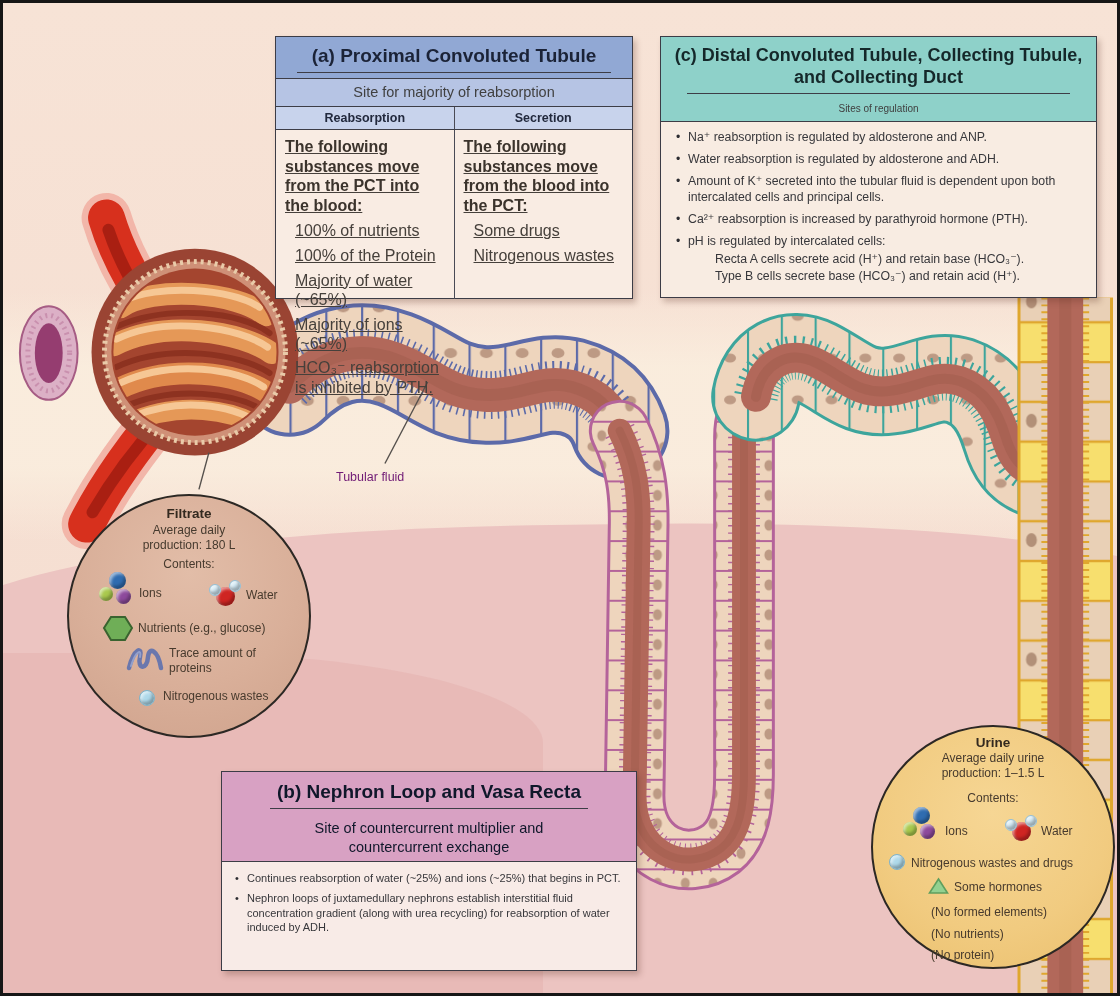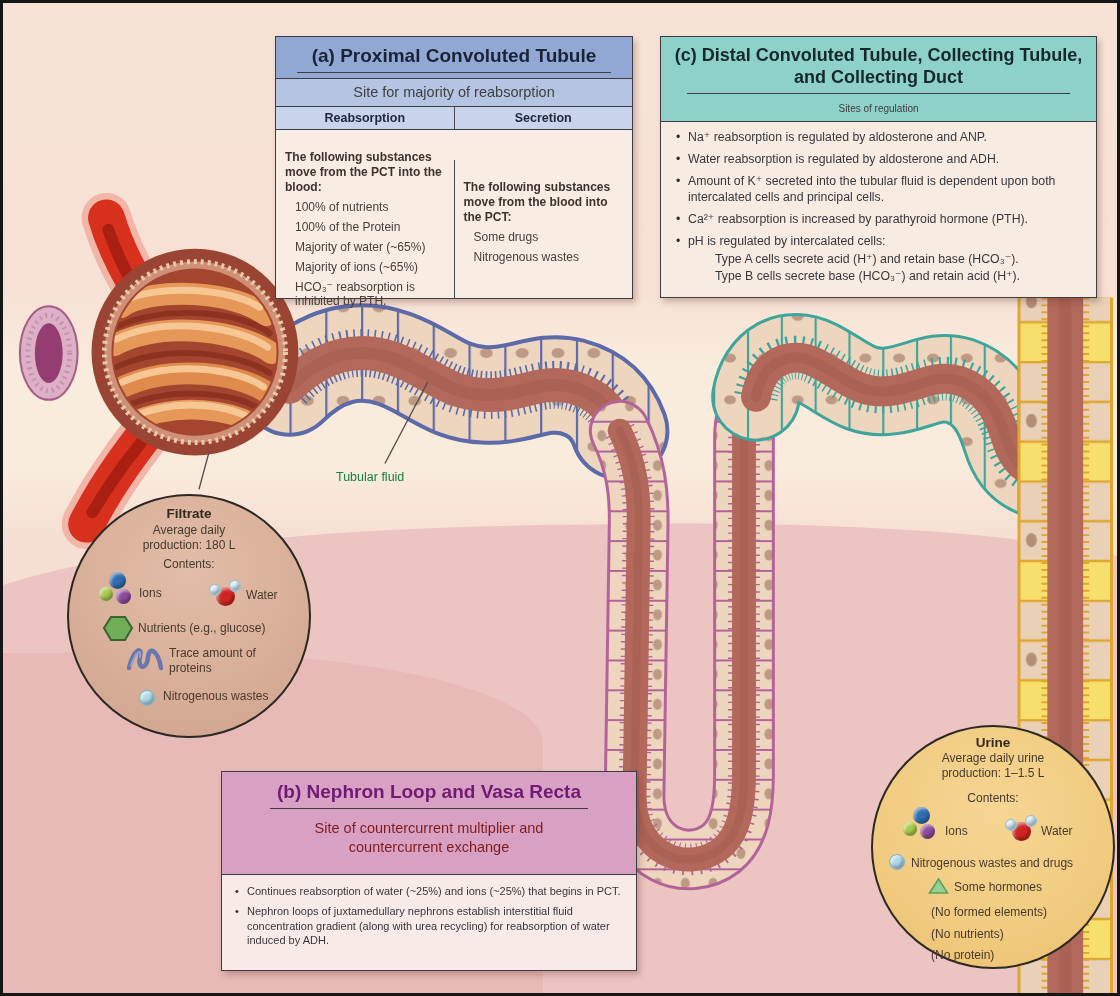--- a/index.html
+++ b/index.html
@@ -49,46 +49,46 @@
   .p-sub{text-align:center;color:#404040;}
   
   .pa{left:272px;top:33px;width:358px;height:263px;background:#f9ece3;}
   .pa-titlewrap{background:#91a8d4;padding:8px 8px 5px;}
   .pa-title{font-size:19px;color:#1b2337;}
   .pa-sub{background:#b6c4e4;font-size:14.5px;padding:5px 0 6px;border-top:1.2px solid #3d3d46;border-bottom:1.3px solid #3d3d46;}
   .pa-cols{display:flex;background:#c8d3ec;border-bottom:1.3px solid #3d3d46;}
   .pa-colhdr{flex:1;text-align:center;font-weight:bold;font-size:12.5px;color:#22293d;padding:4px 0;}
   .pa-colhdr + .pa-colhdr{border-left:1.2px solid #4a4a55;}
   .pa-body{display:flex;height:169px;}
-  .pa-col{flex:1;padding:20px 9px;font-size:12px;color:#46403b;}
-  .pa-col + .pa-col{border-left:1.2px solid #4a4a55;margin-top:30px;}
+  .pa-col{flex:1;padding:7px 9px;font-size:16px;color:#46403b;text-decoration:underline;}
+  .pa-col + .pa-col{border-left:1.2px solid #4a4a55;}
   .pa-col .lead{margin:0 0 6px;font-weight:bold;color:#3b332c;line-height:1.22;}
   .pa-col ul{margin:0;padding:0 0 0 10px;list-style:none;}
   .pa-col li{margin:0 0 5.5px;line-height:1.2;}
   
   .pc{left:657px;top:33px;width:437px;height:262px;background:#f8ece2;}
   .pc-titlewrap{background:#8ed1c9;padding:8px 10px 4px;}
   .pc-title{font-size:18px;color:#15282a;line-height:1.22;}
   .pc-sub{background:#8ed1c9;font-size:10px;padding:5px 0 7px;border-bottom:1.4px solid #3d3d46;}
   .pc .rule{margin:4px 16px 0;}
   .pc-body{padding:8px 12px 6px 14px;font-size:12.3px;color:#37373b;}
   .blt{margin:0;padding:0;list-style:none;}
   .blt>li{position:relative;padding-left:13px;margin:0 0 6px;line-height:1.3;}
   .blt>li::before{content:"\2022";position:absolute;left:1px;color:#2c2c30;}
   .subline{padding-left:40px;line-height:1.3;margin:1px 0;}
   
   .pb{left:218px;top:768px;width:416px;height:200px;background:#f8ebe7;}
   .pb-titlewrap{background:#d8a1c3;padding:9px 8px 5px;}
-  .pb-title{font-size:19px;color:#701a75;text-align:center;}
-  .pb-sub{background:#d8a1c3;font-size:14.5px;color:#7f1d1d;padding:5px 0 17px;border-bottom:1.4px solid #3d3d46;}
+  .pb-title{font-size:19px;color:#0f172a;text-align:center;}
+  .pb-sub{background:#d8a1c3;font-size:14.5px;color:#0f172a;padding:5px 0 4px;border-bottom:1.4px solid #3d3d46;}
   .pb-sub .inner{max-width:310px;margin:0 auto;line-height:1.3;}
   .pb .rule{margin:5px 40px 0;}
   .pb-body{padding:9px 12px;font-size:11px;color:#37373b;}
   
-  .flabel{position:absolute;z-index:11;font-size:12.5px;color:#15803d;}
+  .flabel{position:absolute;z-index:11;font-size:12.5px;color:#701a75;}
   .lbl-tubular{left:333px;top:467px;}
 </style>
 </head>
 <body>
 
 <div class="stage">
 
   <div class="bg-cortex"></div>
   <div class="bg-band"></div>
   <div class="bg-medulla"></div>
@@ -306,21 +306,21 @@
     </div>
     <div class="p-sub pc-sub">Sites of regulation</div>
     <div class="pc-body">
       <ul class="blt">
         <li>Na⁺ reabsorption is regulated by aldosterone and ANP.</li>
         <li>Water reabsorption is regulated by aldosterone and ADH.</li>
         <li>Amount of K⁺ secreted into the tubular fluid is dependent upon both intercalated cells and principal cells.</li>
         <li>Ca²⁺ reabsorption is increased by parathyroid hormone (PTH).</li>
         <li style="margin-bottom:2px">pH is regulated by intercalated cells:</li>
       </ul>
-      <div class="subline">Type A cells secrete acid (H⁺) and retain base (HCO₃⁻).</div>
+      <div class="subline">Recta A cells secrete acid (H⁺) and retain base (HCO₃⁻).</div>
       <div class="subline">Type B cells secrete base (HCO₃⁻) and retain acid (H⁺).</div>
     </div>
   </section>
 
   <section class="panel pb">
     <div class="pb-titlewrap">
       <h2 class="p-title pb-title">(b) Nephron Loop and Vasa Recta</h2>
       <div class="rule"></div>
     </div>
     <div class="p-sub pb-sub">

